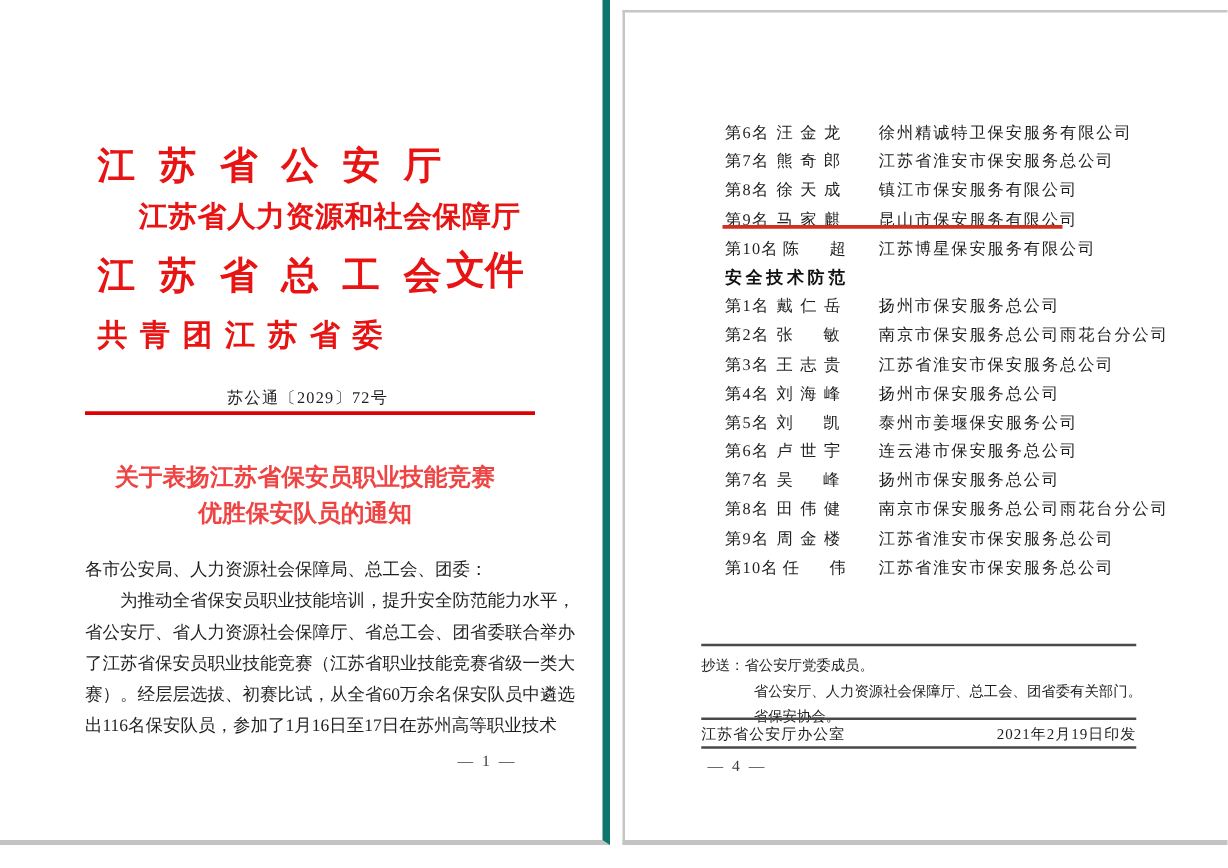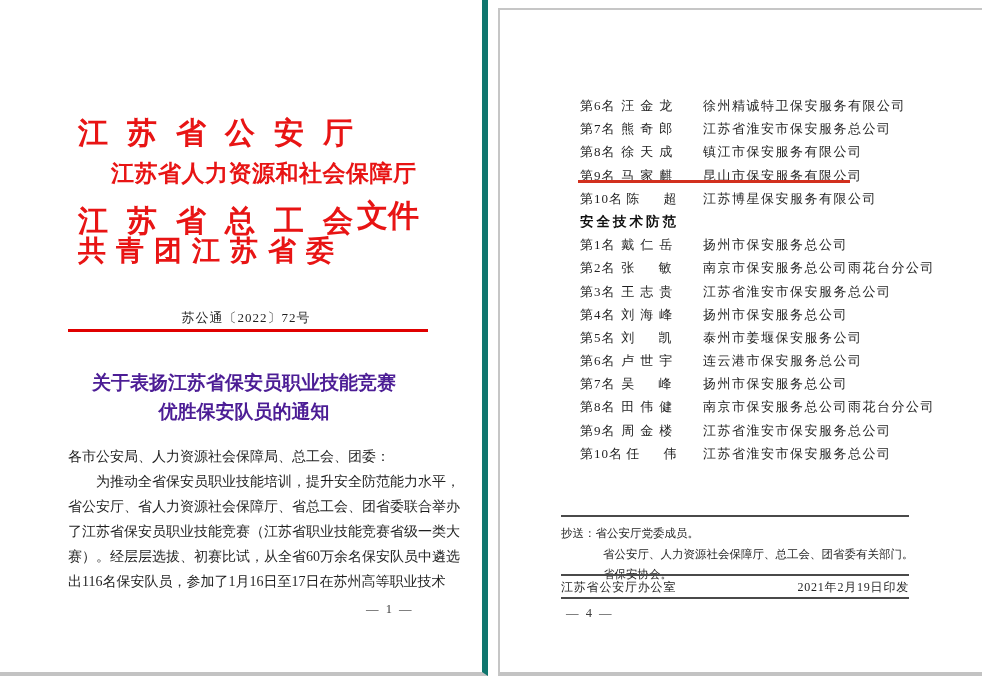--- a/index.html
+++ b/index.html
@@ -24,28 +24,28 @@
     left:498px;top:8px;width:500px;height:668px;
     border:2px solid #c6c6c6;
     border-bottom:4px solid var(--border_gray);
   }
 
   
   .agency{position:absolute;color:var(--header_red);font-weight:bold;white-space:nowrap;line-height:1;}
   .a1{left:78px;top:118px;font-size:30px;letter-spacing:19px;}
   .a2{left:76px;top:162px;font-size:23px;letter-spacing:0.5px;margin-left:35px;}
   .a3{left:78px;top:206px;font-size:30px;letter-spacing:19px;}
-  .a4{left:78px;top:237px;font-size:28px;letter-spacing:10px;}
+  .a4{left:78px;top:257px;font-size:24px;letter-spacing:10px;}
   .doc-suffix{position:absolute;left:357px;top:186px;font-size:31px;font-weight:bold;color:var(--header_red);line-height:1;margin-top:14px;}
 
   .doc-number{position:absolute;left:64px;top:309px;width:364px;text-align:center;font-size:13px;letter-spacing:1px;white-space:nowrap;}
   .red-rule{position:absolute;left:68px;top:329px;width:360px;height:3px;background:var(--rule_red);}
 
   .doc-title{position:absolute;left:24px;top:368px;width:440px;text-align:center;
-    font-family:"Liberation Sans",sans-serif;font-weight:bold;font-size:19px;line-height:29px;color:#4c1d95;}
+    font-family:"Liberation Sans",sans-serif;font-weight:bold;font-size:19px;line-height:29px;color:#ef4444;}
   .doc-title div{white-space:nowrap;}
 
   .body-text{position:absolute;left:68px;top:444px;width:380px;font-size:14px;line-height:25px;}
   .bl{white-space:nowrap;}
   .bl.ind{padding-left:28px;}
 
   .pagenum{position:absolute;font-size:12.5px;color:#3a3a3a;letter-spacing:2px;white-space:nowrap;}
   .pn-left{left:366px;top:602px;}
   .pn-right{left:66px;top:596px;}
 
@@ -71,21 +71,21 @@
 <body>
 
 <div class="page page-left">
 
   <div class="agency a1">江苏省公安厅</div>
   <div class="agency a2">江苏省人力资源和社会保障厅</div>
   <div class="agency a3">江苏省总工会</div>
   <div class="agency a4">共青团江苏省委</div>
   <div class="doc-suffix">文件</div>
 
-  <div class="doc-number">苏公通〔2022〕72号</div>
+  <div class="doc-number">苏公通〔2029〕72号</div>
   <div class="red-rule"></div>
 
   <div class="doc-title">
     <div>关于表扬江苏省保安员职业技能竞赛</div>
     <div>优胜保安队员的通知</div>
   </div>
 
   <div class="body-text">
     <div class="bl">各市公安局、人力资源社会保障局、总工会、团委：</div>
     <div class="bl ind">为推动全省保安员职业技能培训，提升安全防范能力水平，</div>

